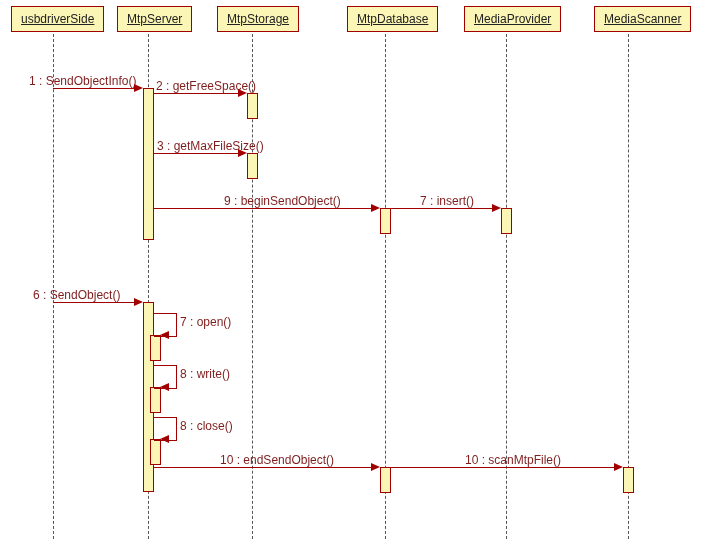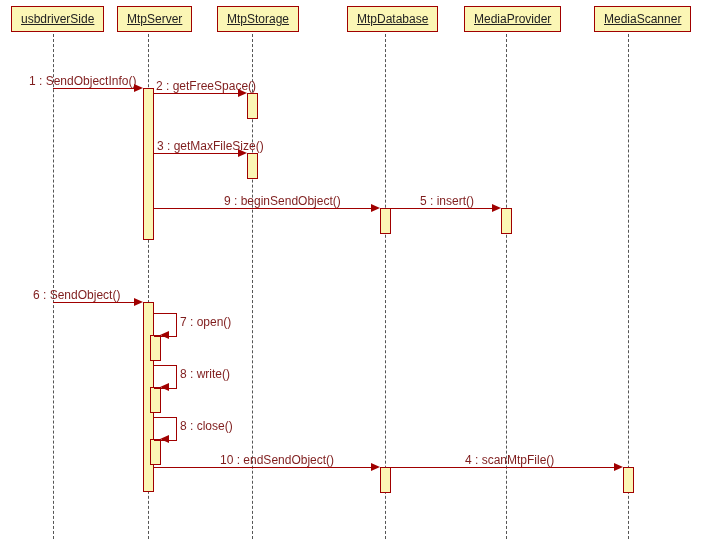--- a/index.html
+++ b/index.html
@@ -112,21 +112,21 @@
 <div class="arrow-head-r" style="left:238px; top:89px;"></div>
 
 <div class="msg-label" style="left:157px; top:139px;">3 : getMaxFileSize()</div>
 <div class="arrow-line" style="left:154px; top:153px; width:85px;"></div>
 <div class="arrow-head-r" style="left:238px; top:149px;"></div>
 
 <div class="msg-label" style="left:224px; top:194px;">9 : beginSendObject()</div>
 <div class="arrow-line" style="left:154px; top:208px; width:218px;"></div>
 <div class="arrow-head-r" style="left:371px; top:204px;"></div>
 
-<div class="msg-label" style="left:420px; top:194px;">5 : insert()</div>
+<div class="msg-label" style="left:420px; top:194px;">7 : insert()</div>
 <div class="arrow-line" style="left:391px; top:208px; width:102px;"></div>
 <div class="arrow-head-r" style="left:492px; top:204px;"></div>
 
 <div class="msg-label" style="left:33px; top:288px;">6 : SendObject()</div>
 <div class="arrow-line" style="left:53px; top:302px; width:82px;"></div>
 <div class="arrow-head-r" style="left:134px; top:298px;"></div>
 
 <div class="msg-label" style="left:180px; top:315px;">7 : open()</div>
 <div class="self-box" style="left:154px; top:313px; height:22px;"></div>
 <div class="arrow-head-l" style="left:160px; top:331px;"></div>
@@ -136,15 +136,15 @@
 <div class="arrow-head-l" style="left:160px; top:383px;"></div>
 
 <div class="msg-label" style="left:180px; top:419px;">8 : close()</div>
 <div class="self-box" style="left:154px; top:417px; height:22px;"></div>
 <div class="arrow-head-l" style="left:160px; top:435px;"></div>
 
 <div class="msg-label" style="left:220px; top:453px;">10 : endSendObject()</div>
 <div class="arrow-line" style="left:154px; top:467px; width:218px;"></div>
 <div class="arrow-head-r" style="left:371px; top:463px;"></div>
 
-<div class="msg-label" style="left:465px; top:453px;">4 : scanMtpFile()</div>
+<div class="msg-label" style="left:465px; top:453px;">10 : scanMtpFile()</div>
 <div class="arrow-line" style="left:391px; top:467px; width:224px;"></div>
 <div class="arrow-head-r" style="left:614px; top:463px;"></div>
 
 </body></html>

